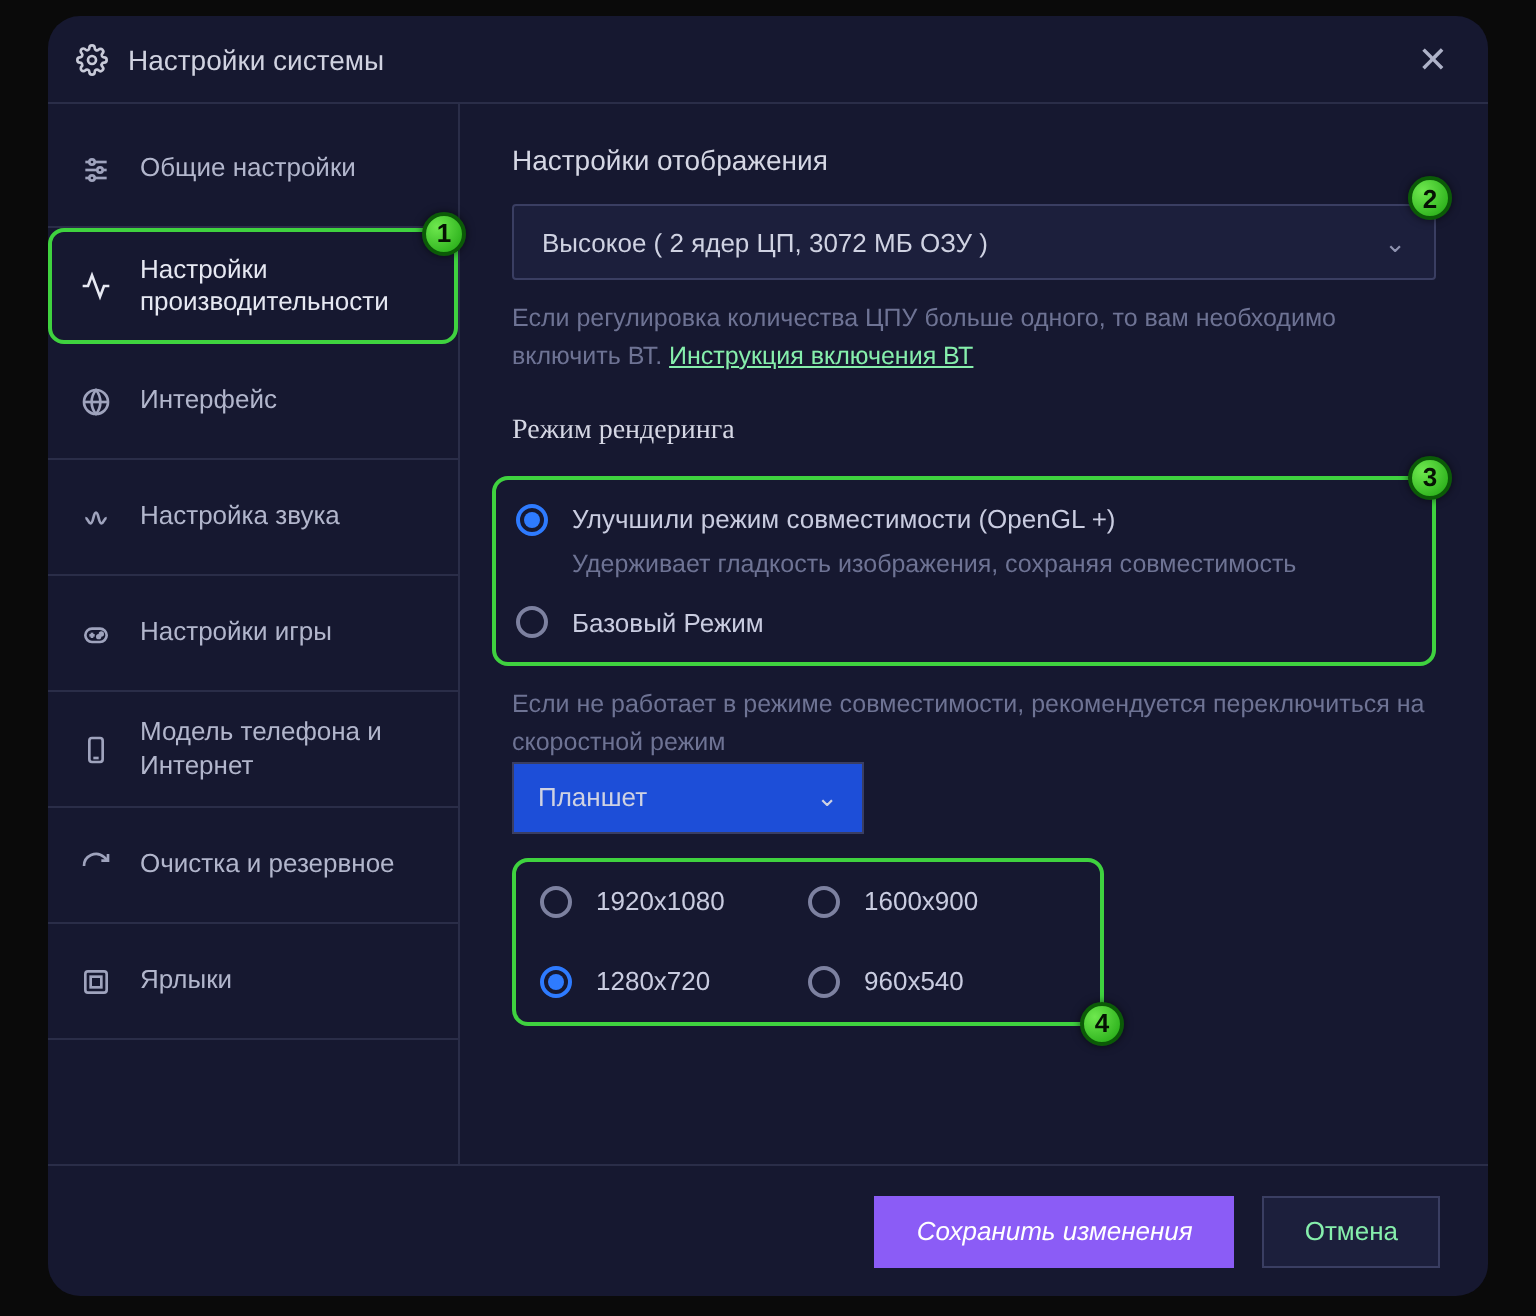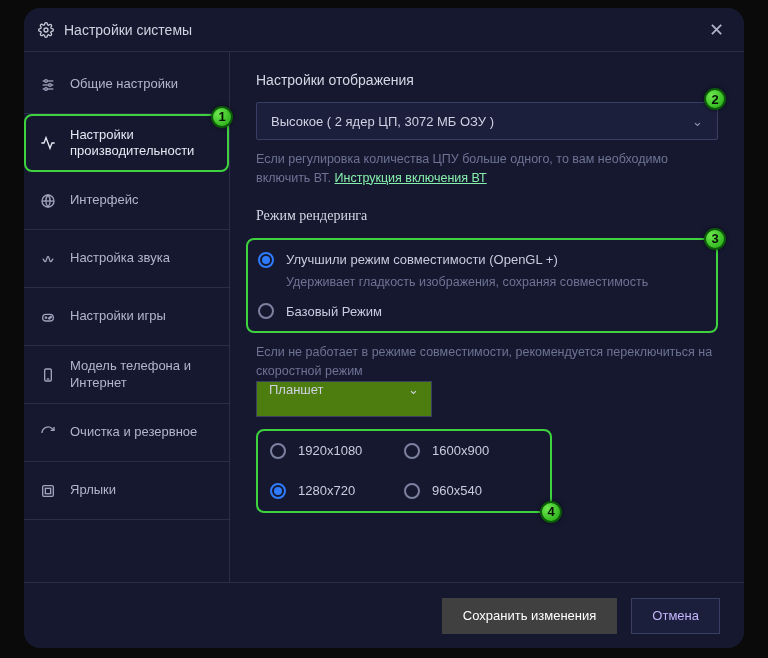--- a/index.html
+++ b/index.html
@@ -118,23 +118,23 @@
     content: ""; width: 8px; height: 8px;
     background: #2e7bff; border-radius: 50%;
   }
   .radio-caption {
     font-size: 12.5px; color: #6e7394;
     margin-left: 28px; margin-bottom: 6px; line-height: 1.4;
   }
   .res-row { display: flex; gap: 14px; margin-bottom: 12px; }
   .res-select {
     width: 176px; height: 36px;
-    background: #4d7c0f;
+    background: #1d4ed8;
     border: 1px solid #3a3e62;
-    display: flex; align-items: flex-start;
+    display: flex; align-items: center;
     padding: 0 12px;
     font-size: 13px; color: #cfd2e2;
     cursor: pointer;
   }
   .res-btn {
     flex: 1; height: 36px;
     background: #1c1f3c;
     border: 1px solid #3a3e62;
     display: flex; align-items: center; justify-content: center;
     font-size: 13px; color: #cfd2e2;
@@ -154,22 +154,22 @@
     padding: 0 24px;
     border-top: 1px solid #2a2d48;
   }
   .btn {
     height: 36px; padding: 0 20px;
     display: flex; align-items: center; justify-content: center;
     font-size: 13px;
     cursor: pointer;
     border: 1px solid transparent;
   }
-  .btn-primary { background: #404040; color: #fff; }
-  .btn-secondary { background: #1c1f3c; border-color: #3a3e62; color: #c4b5fd; justify-content: center; }
+  .btn-primary { background: #8b5cf6; color: #fff; font-style: italic; }
+  .btn-secondary { background: #1c1f3c; border-color: #3a3e62; color: #86efac; justify-content: center; }
   .group-box { position: relative; padding: 6px 10px; margin-left: -10px; }
   svg { display: block; }
 </style>
 </head>
 <body>
 
 <div class="window">
 
   <div class="titlebar">
     <span class="gear">

